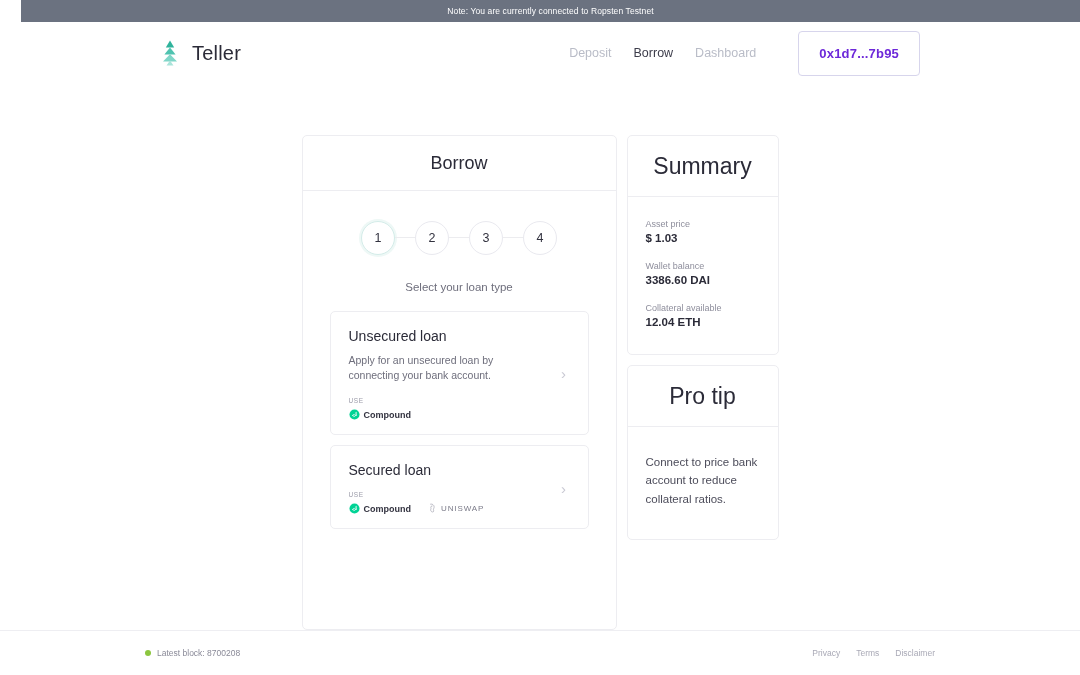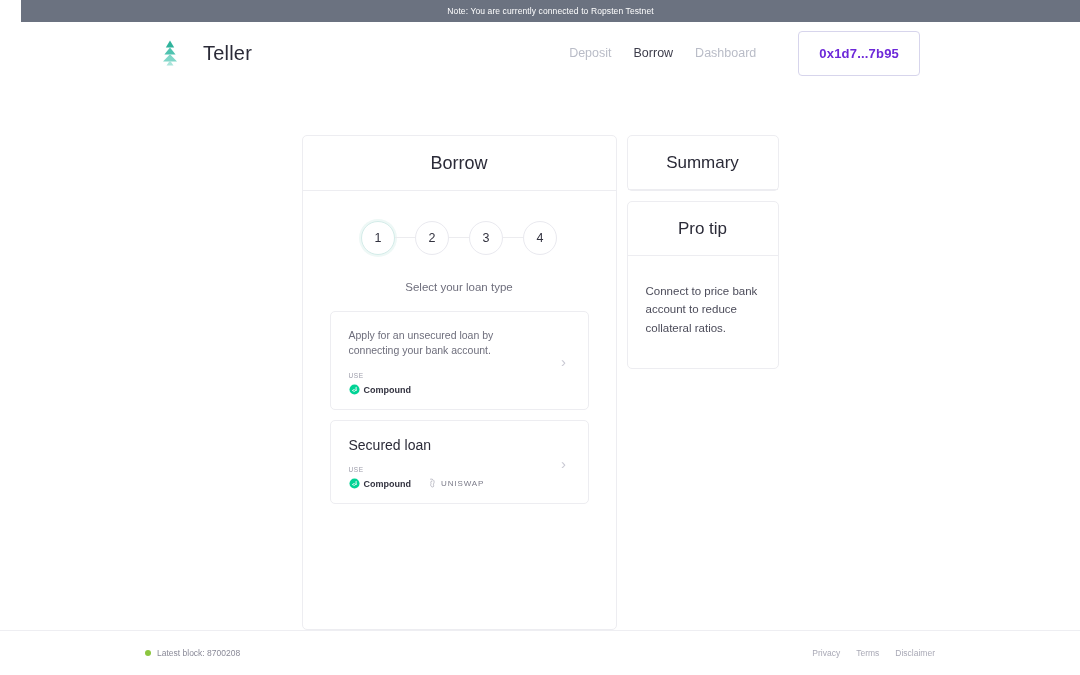--- a/index.html
+++ b/index.html
@@ -24,21 +24,21 @@
   }
 
   
   .header {
     height: 64px;
     background: #ffffff;
     display: flex; align-items: center;
     padding: 0 160px 0 160px;
     position: relative;
   }
-  .brand { display: flex; align-items: center; gap: 23px; }
+  .brand { display: flex; align-items: center; gap: 12px; }
   .brand-mark { width: 20px; height: 26px; display: block; }
   .brand-name { font-size: 20px; font-weight: 400; color: #2b2b38; letter-spacing: .2px; }
 
   .nav { margin-left: auto; display: flex; align-items: center; gap: 22px; }
   .nav-link { font-size: 12.5px; color: #b9bcc7; text-decoration: none; cursor: pointer; white-space: nowrap; }
   .nav-link.active { color: #3c3c4a; }
   .wallet-btn {
     margin-left: 20px;
     border: 1px solid #d7d5ec;
     border-radius: 4px;
@@ -64,21 +64,21 @@
   .card {
     background: #ffffff;
     border: 1px solid #ededf1;
     border-radius: 5px;
   }
   .card-head {
     border-bottom: 1px solid #ededf1;
     text-align: center;
     padding: 17px 0 16px;
   }
-  .card-head-title { font-size: 17px; font-weight: 400; color: #2b2b38; }
+  .card-head-title { font-size: 23px; font-weight: 400; color: #2b2b38; }
 
   
   .panel-borrow { width: 315px; min-height: 495px; display: flex; flex-direction: column; }
   .panel-borrow .card-head-title { font-size: 18px; }
   .panel-body { padding: 30px 0 0; flex: 1; }
 
   
   .stepper { display: flex; align-items: center; justify-content: center; }
   .step {
     width: 34px; height: 34px; border-radius: 50%;
@@ -187,20 +187,21 @@
           <div class="step-line"></div>
           <div class="step">4</div>
         </div>
 
         <div class="select-label">Select your loan type</div>
 
         <div class="loan-list">
 
           <div class="loan-card">
             <div class="loan-main">
+              <div class="loan-title">Unsecured loan</div>
               <div class="loan-desc">Apply for an unsecured loan by connecting your bank account.</div>
               <div class="use-label">USE</div>
               <div class="protocols">
                 <div class="proto">
                   <svg width="11" height="11" viewBox="0 0 24 24">
                     <circle cx="12" cy="12" r="11" fill="#00d395"></circle>
                     <path d="M7 13.6l5.2-3v2.1l-5.2 3z" fill="#ffffff"></path>
                     <path d="M9.6 16.1l7.4-4.3v2.1l-7.4 4.3z" fill="#ffffff"></path>
                     <path d="M14.4 7.1v8.3l2-1.2V6z" fill="#ffffff"></path>
                   </svg>
@@ -240,20 +241,28 @@
         </div>
       </div>
     </div>
 
     <div class="side">
 
       <div class="card panel-summary">
         <div class="card-head">
           <div class="card-head-title">Summary</div>
         </div>
+        <div class="summary-body">
+          <div class="sum-key">Asset price</div>
+          <div class="sum-val">$ 1.03</div>
+          <div class="sum-key">Wallet balance</div>
+          <div class="sum-val">3386.60 DAI</div>
+          <div class="sum-key">Collateral available</div>
+          <div class="sum-val">12.04 ETH</div>
+        </div>
       </div>
 
       <div class="card panel-tip">
         <div class="card-head">
           <div class="card-head-title">Pro tip</div>
         </div>
         <div class="tip-body">
           <div class="tip-text">Connect to price bank account to reduce collateral ratios.</div>
         </div>
       </div>

